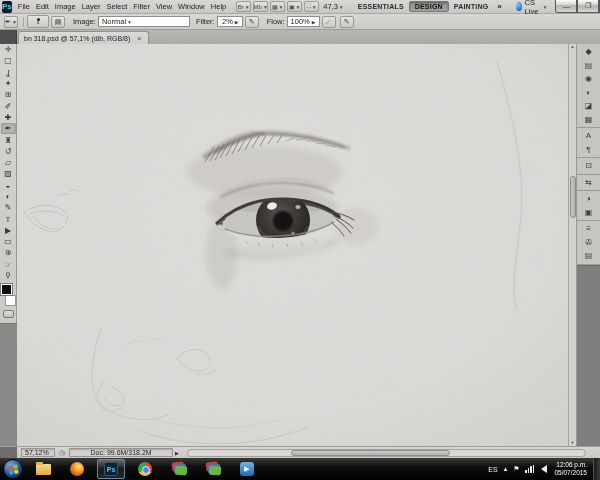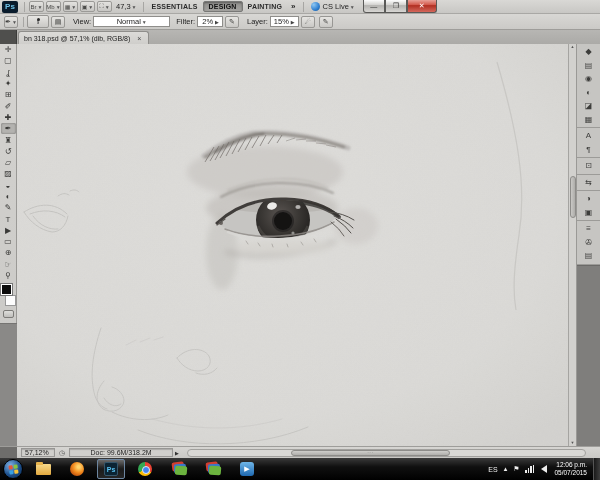--- a/index.html
+++ b/index.html
@@ -167,20 +167,31 @@
   #show-desktop { width:7px; height:22px; background:linear-gradient(90deg,#1a1a1a,#3c3c3c);
     border-left:1px solid #555; }
 </style>
 </head>
 <body>
 
 <div id="app">
 
   <div id="menubar">
     <div id="ps-logo">Ps</div>
+    <div id="menus" style="display: flex;">
+        <span class="menu-item">File</span>
+        <span class="menu-item">Edit</span>
+        <span class="menu-item">Image</span>
+        <span class="menu-item">Layer</span>
+        <span class="menu-item">Select</span>
+        <span class="menu-item">Filter</span>
+        <span class="menu-item">View</span>
+        <span class="menu-item">Window</span>
+        <span class="menu-item">Help</span>
+      </div>
     <span class="bar-sep"></span>
     <div id="appbar-icons" style="display: flex;">
         <div class="bar-btn">
           <span>Br</span>
           <span class="dd-arrow">▼</span>
         </div>
         <div class="bar-btn">
           <span>Mb</span>
           <span class="dd-arrow">▼</span>
         </div>
@@ -227,36 +238,36 @@
       <span class="dd-arrow">▼</span>
     </div>
     <span class="bar-sep"></span>
     <div id="brush-chip">
       <span class="dot"></span>
       <span class="num">9</span>
     </div>
     <div class="opt-icon">
       <span>▤</span>
     </div>
-    <span class="opt-label">View:</span>
-    <div class="opt-select" style="width:77px;justify-content:center">
+    <span class="opt-label">Image:</span>
+    <div class="opt-select" style="width:92px;justify-content:flex-start">
       <span>Normal</span>
       <span class="dd-arrow">▼</span>
     </div>
     <span class="opt-label">Filter:</span>
     <div class="opt-field">
       <span>2%</span>
       <span class="spin">▶</span>
     </div>
     <div class="opt-icon">
       <span>✎</span>
     </div>
-    <span class="opt-label">Layer:</span>
+    <span class="opt-label">Flow:</span>
     <div class="opt-field">
-      <span>15%</span>
+      <span>100%</span>
       <span class="spin">▶</span>
     </div>
     <div class="opt-icon">
       <span>☄</span>
     </div>
     <div class="opt-icon">
       <span>✎</span>
     </div>
   </div>
 

